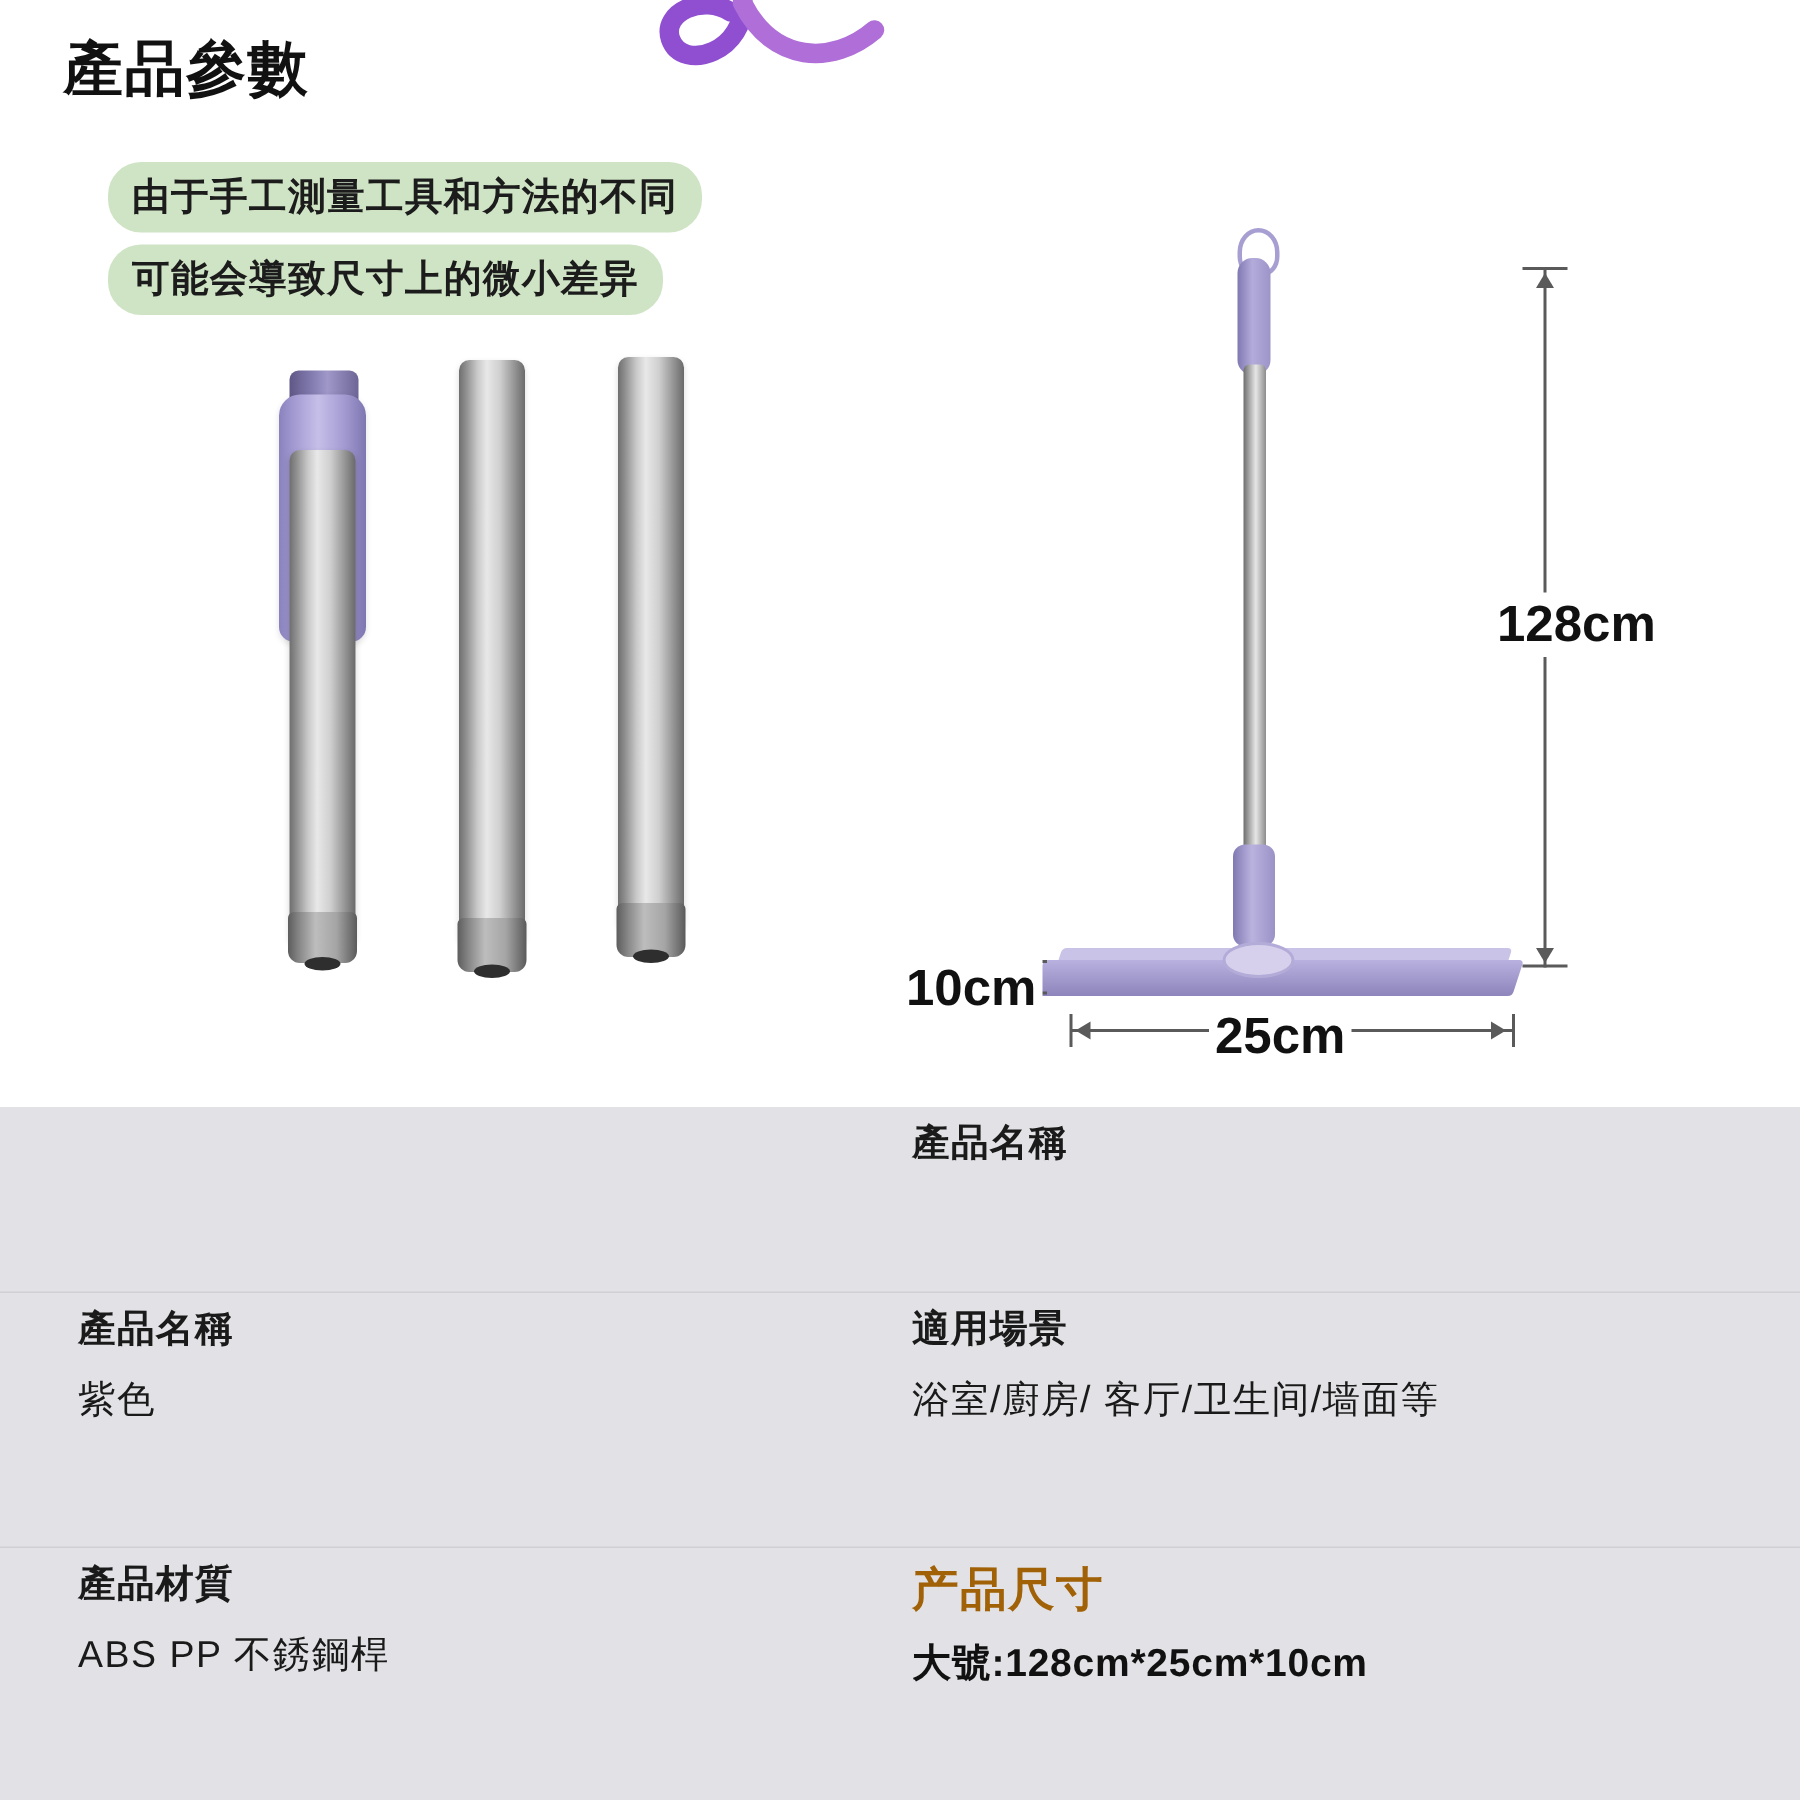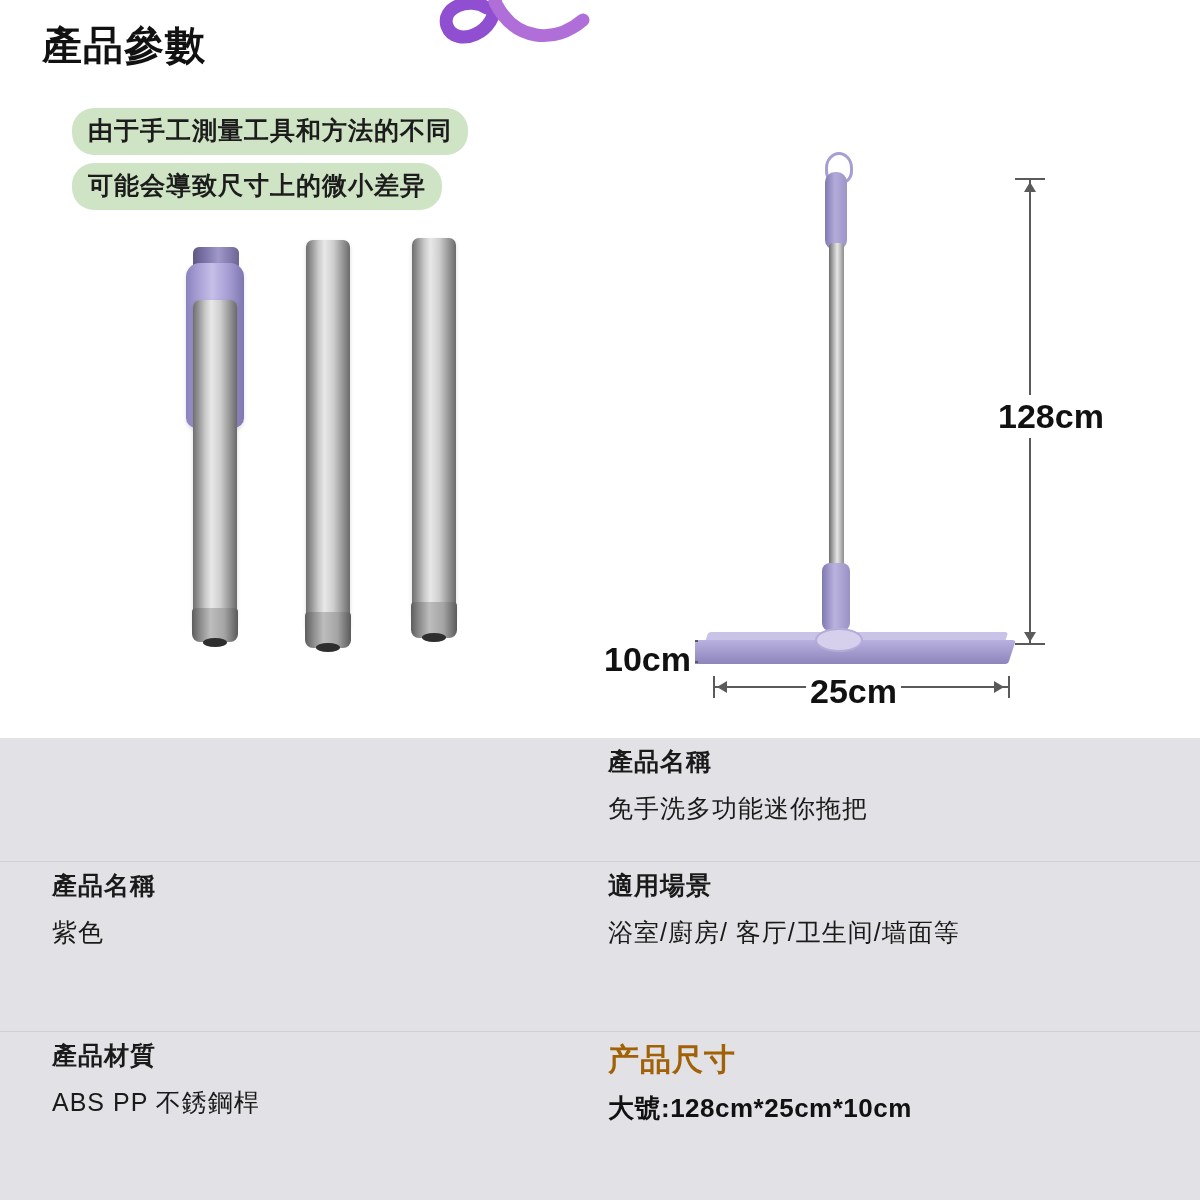--- a/index.html
+++ b/index.html
@@ -327,21 +327,20 @@
     <div class="dim-tick" style="left:120px; top:661px; width:18px; height:2px;"></div>
     <div class="dim-label" style="left:40px; top:638px;">10cm</div>
   </div>
 </div>
 
 <div class="spec-table">
 
   <div class="spec-row row-1">
     <div class="spec-cell right-only">
       <div class="spec-label">產品名稱</div>
-      <div class="spec-value">免手洗多功能迷你拖把</div>
     </div>
   </div>
 
   <div class="spec-row row-2">
     <div class="spec-cell left">
       <div class="spec-label">產品名稱</div>
       <div class="spec-value">紫色</div>
     </div>
     <div class="spec-cell right">
       <div class="spec-label">適用場景</div>

